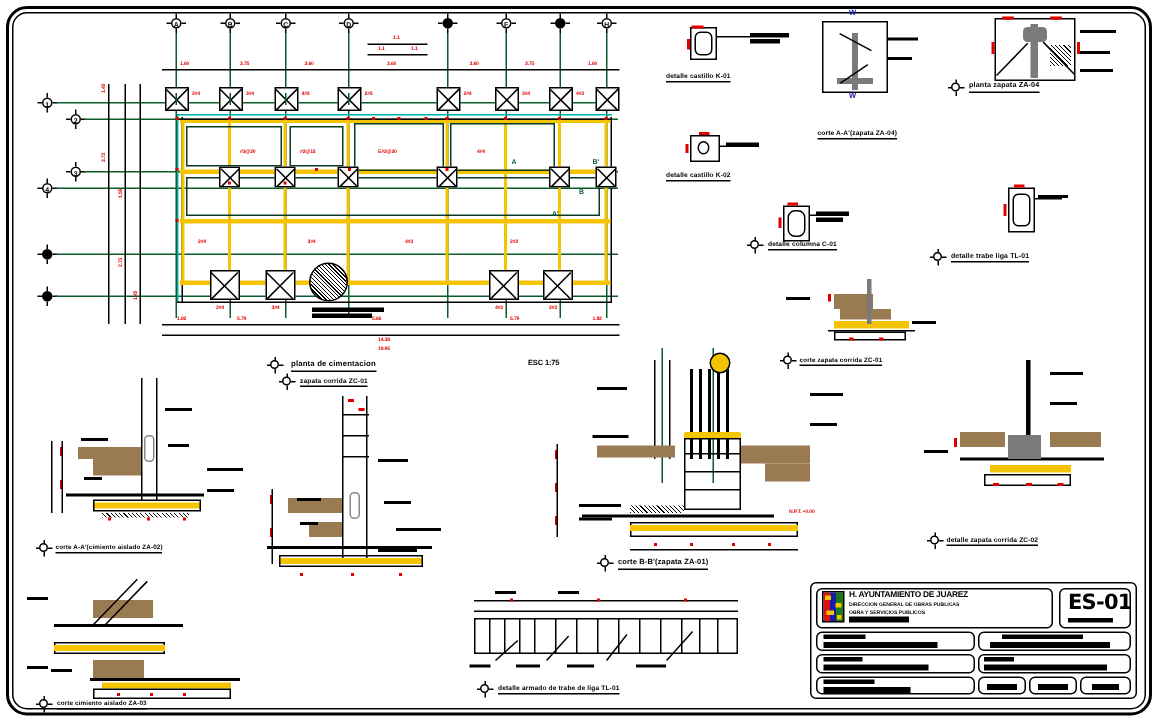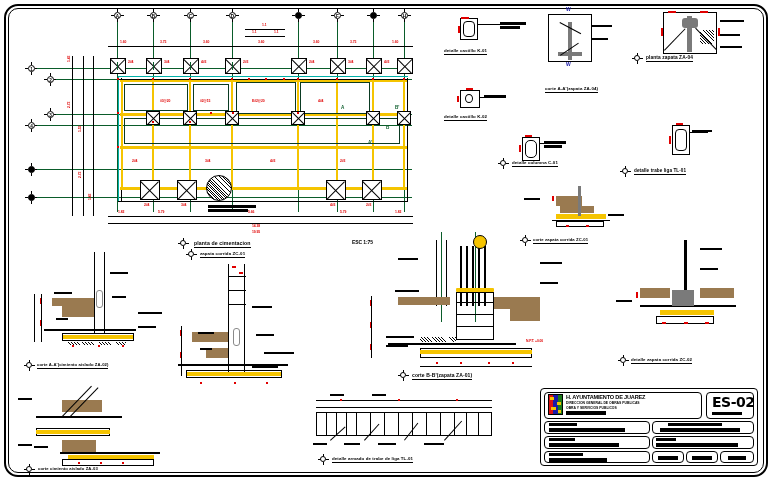--- a/index.html
+++ b/index.html
@@ -720,21 +720,21 @@
       <i style="left:8px;top:7px;width:4px;height:3px;"></i>
       <i style="left:2px;top:12px;width:5px;height:3px;"></i>
       <i style="left:9px;top:15px;width:3px;height:3px;"></i>
     </div>
     <div style="position:absolute;left:26px;top:6px;font-size:5.6px;font-weight:bold;color:#000;white-space:nowrap;letter-spacing:-.2px;">H. AYUNTAMIENTO DE JUAREZ</div>
     <div style="position:absolute;left:26px;top:13px;font-size:3.4px;font-weight:bold;color:#000;white-space:nowrap;">DIRECCION GENERAL DE OBRAS PUBLICAS</div>
     <div style="position:absolute;left:26px;top:17.5px;font-size:3.4px;font-weight:bold;color:#000;white-space:nowrap;">OBRA Y SERVICIOS PUBLICOS</div>
     <div class="tblk" style="left:26px;top:23px;width:40px;height:4px;"></div>
 
     <div class="tbox" style="left:166px;top:4px;width:48px;height:27px;"></div>
-    <div class="sheetno" style="left:172px;top:6px;">ES-02</div>
+    <div class="sheetno" style="left:172px;top:6px;">ES-01</div>
     <div class="tblk" style="left:172px;top:24px;width:30px;height:3.4px;"></div>
 
     <div class="tbox" style="left:4px;top:33px;width:106px;height:13px;"></div>
     <div class="tblk" style="left:9px;top:35px;width:28px;height:3.2px;"></div>
     <div class="tblk" style="left:9px;top:40px;width:76px;height:4.4px;"></div>
     <div class="tbox" style="left:112px;top:33px;width:102px;height:13px;"></div>
     <div class="tblk" style="left:128px;top:35px;width:54px;height:3.2px;"></div>
     <div class="tblk" style="left:120px;top:40px;width:80px;height:4.4px;"></div>
 
     <div class="tbox" style="left:4px;top:48px;width:106px;height:13px;"></div>

